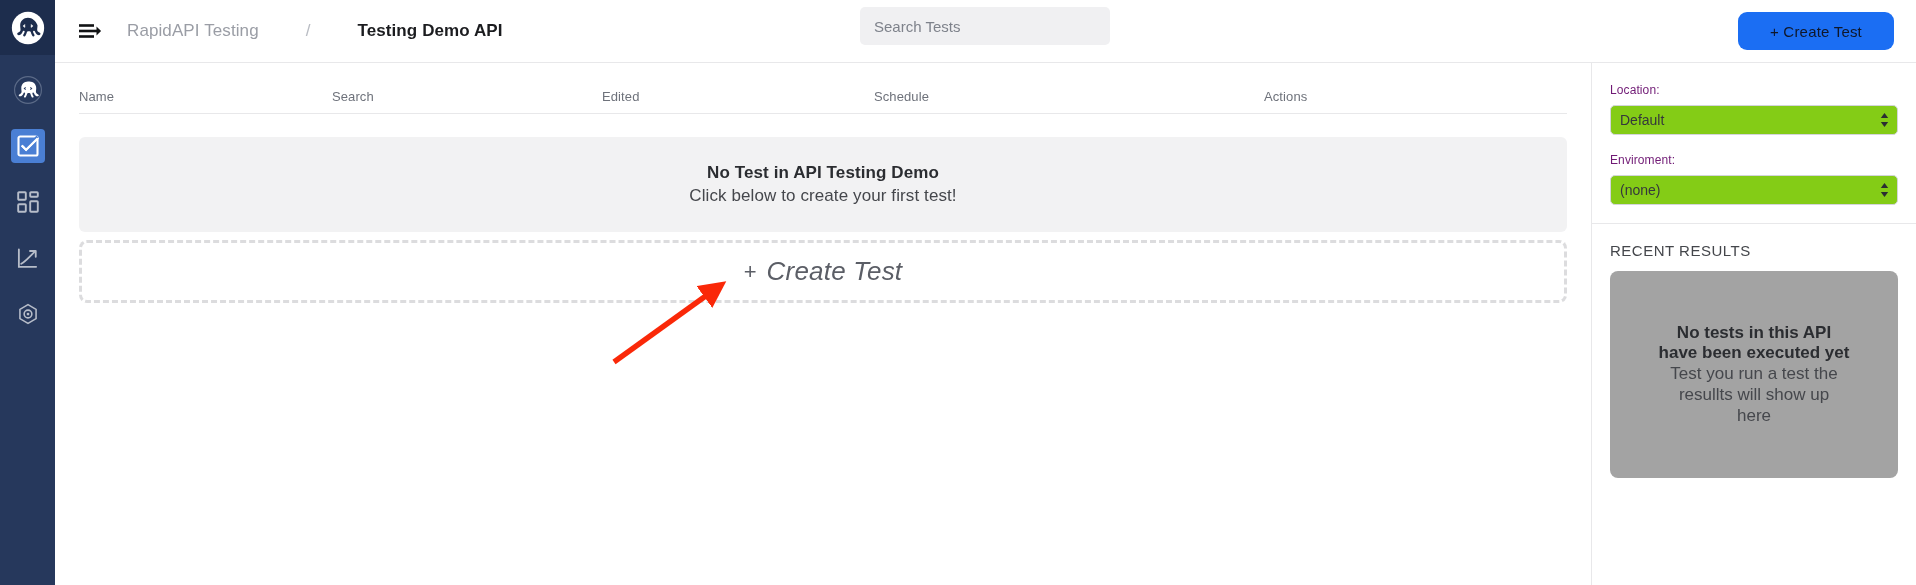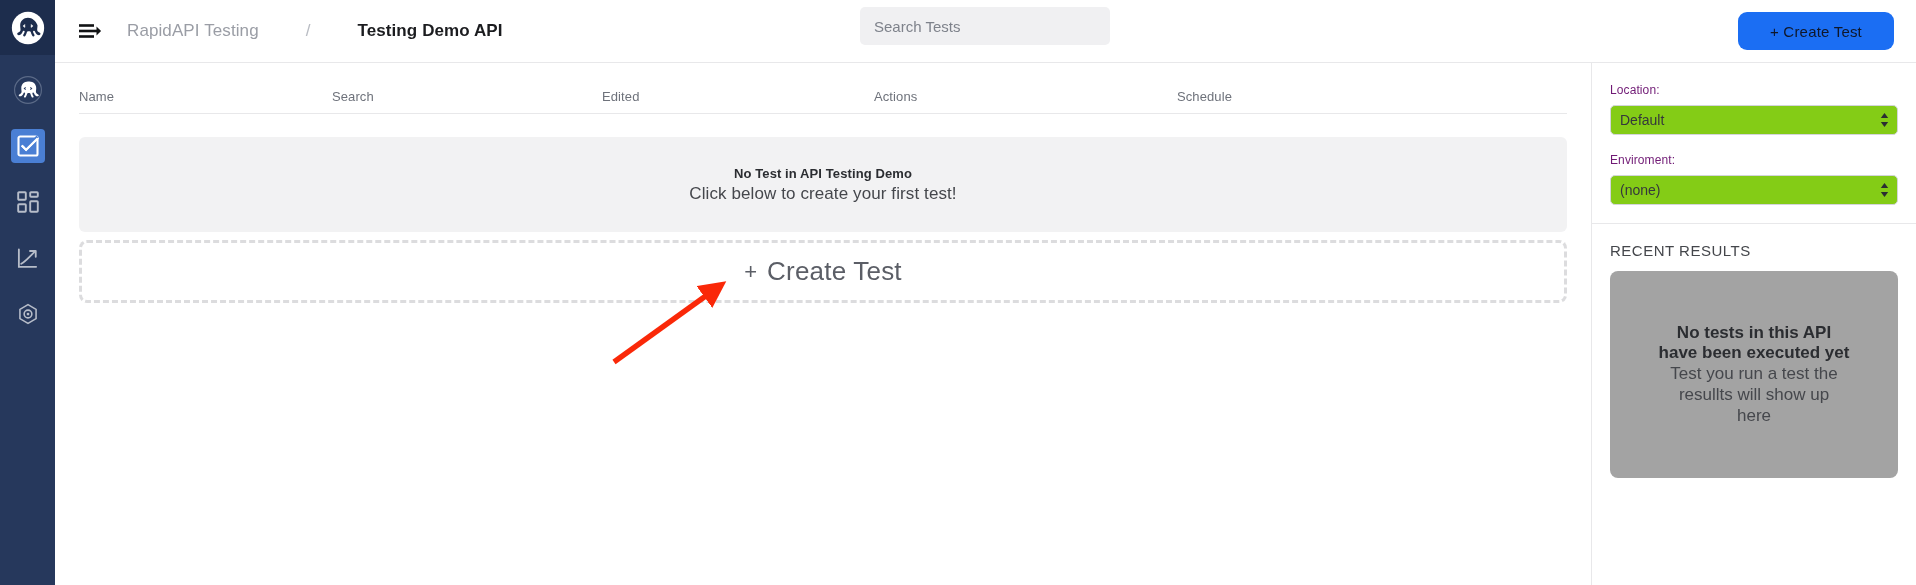--- a/index.html
+++ b/index.html
@@ -124,38 +124,38 @@
 
   .empty-card {
     margin-top: 23px;
     height: 95px;
     background: #f2f2f3;
     border-radius: 6px;
     display: flex; flex-direction: column;
     align-items: center; justify-content: center;
   }
   .empty-title {
-    font-size: 13px; font-weight: bold; color: #2b2d31;
+    font-size: 17px; font-weight: bold; color: #2b2d31;
     letter-spacing: .1px;
   }
   .empty-sub {
     font-size: 17px; color: #45474c; margin-top: 3px; letter-spacing: .1px;
   }
 
   .create-drop {
     margin-top: 8px;
     height: 63px;
     border: 3px dashed #dcdcde;
     border-radius: 8px;
     display: flex; align-items: center; justify-content: center;
     cursor: pointer;
     background: #fff;
   }
   .create-drop-label {
-    font-size: 26px; color: #5b5e66; font-weight: normal; letter-spacing: .2px;
+    font-size: 26px; color: #5b5e66; font-weight: normal; letter-spacing: .2px; font-style: italic;
   }
   .create-drop-plus { font-size: 22px; color: #5b5e66; margin-right: 10px; }
 
   
   .rightpanel {
     width: 324px; min-width: 324px;
     background: #fff;
     display: flex; flex-direction: column;
   }
   .rp-section-top { padding: 20px 18px 18px 18px; border-bottom: 1px solid #e8e8ea; }
@@ -302,22 +302,22 @@
     </div>
 
     <div class="body-row">
 
       <div class="main">
 
         <div class="tbl-head">
           <div class="th c-name">Name</div>
           <div class="th c-status">Search</div>
           <div class="th c-edited">Edited</div>
+          <div class="th c-schedule">Schedule</div>
           <div class="th c-actions">Actions</div>
-          <div class="th c-schedule">Schedule</div>
         </div>
 
         <div class="empty-card">
           <div class="empty-title">No Test in API Testing Demo</div>
           <div class="empty-sub">Click below to create your first test!</div>
         </div>
 
         <div class="create-drop">
           <span class="create-drop-plus">+</span>
           <span class="create-drop-label">Create Test</span>

